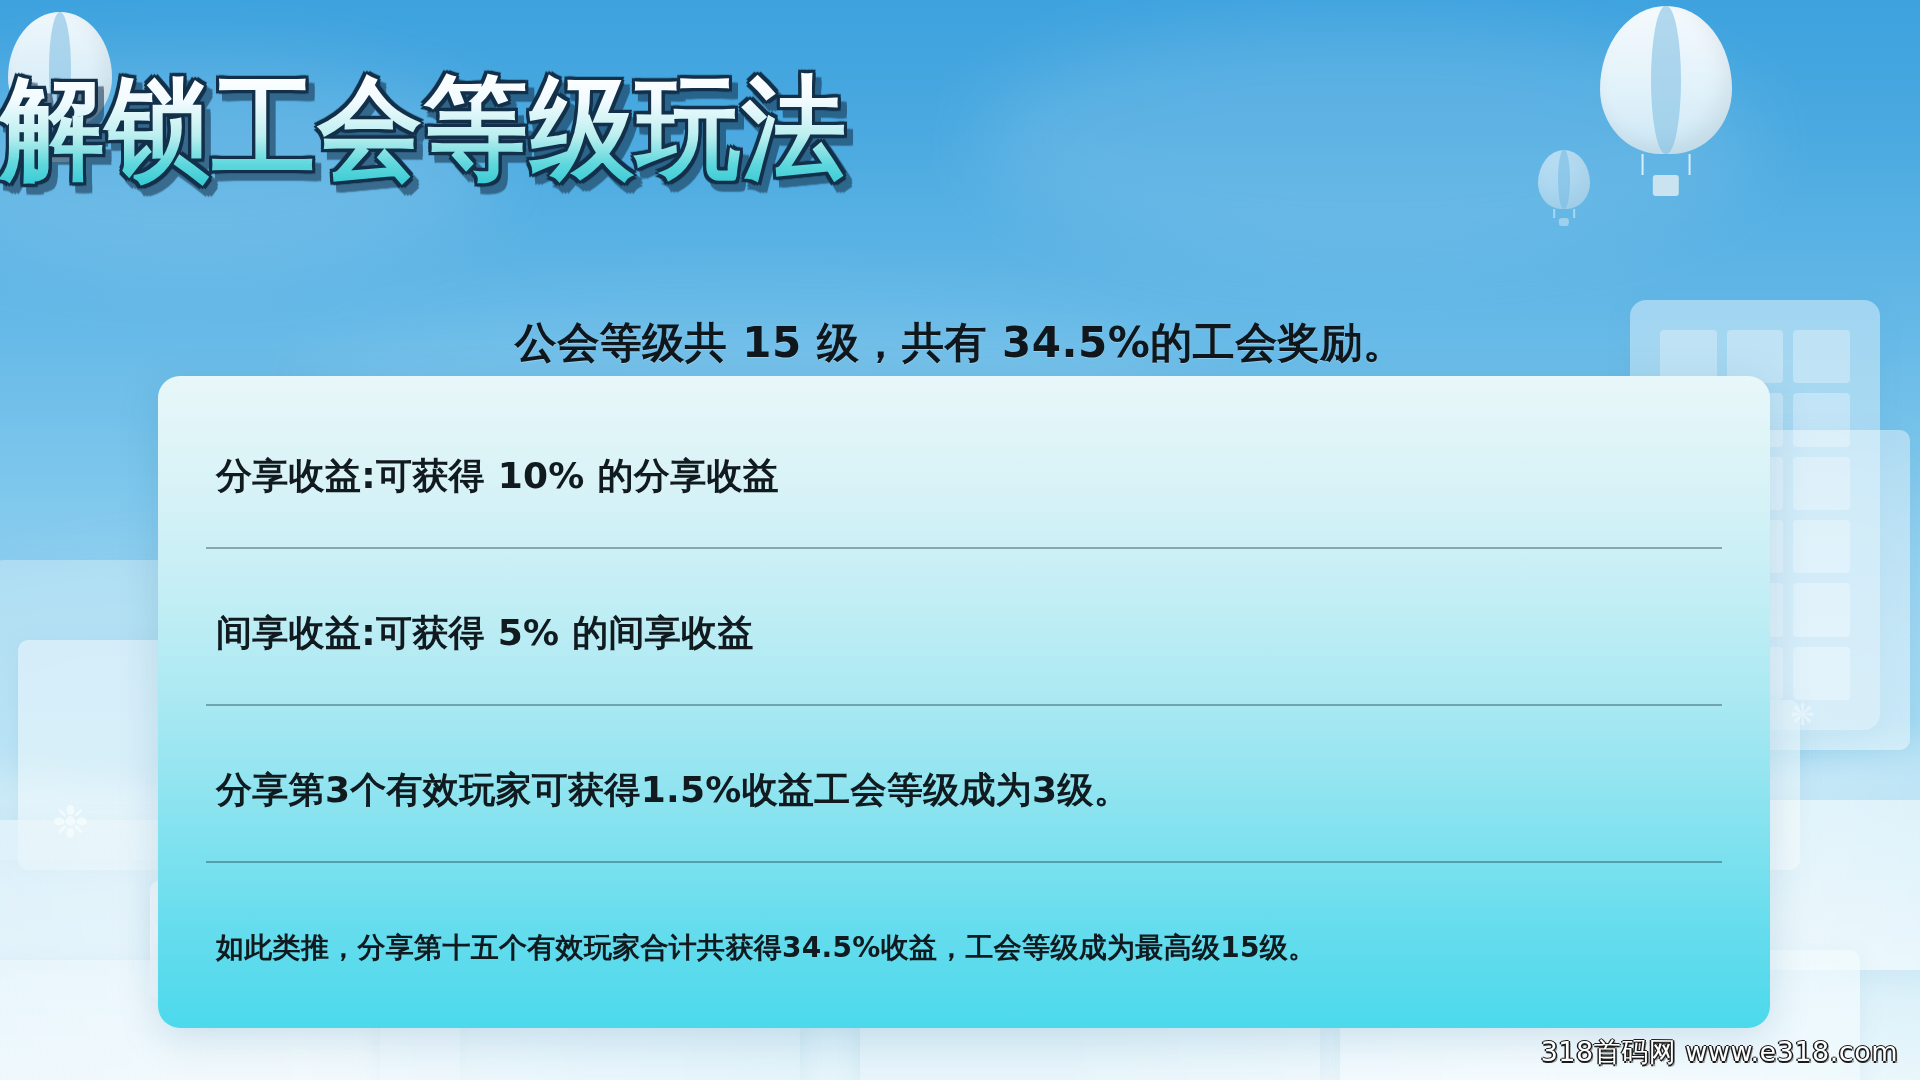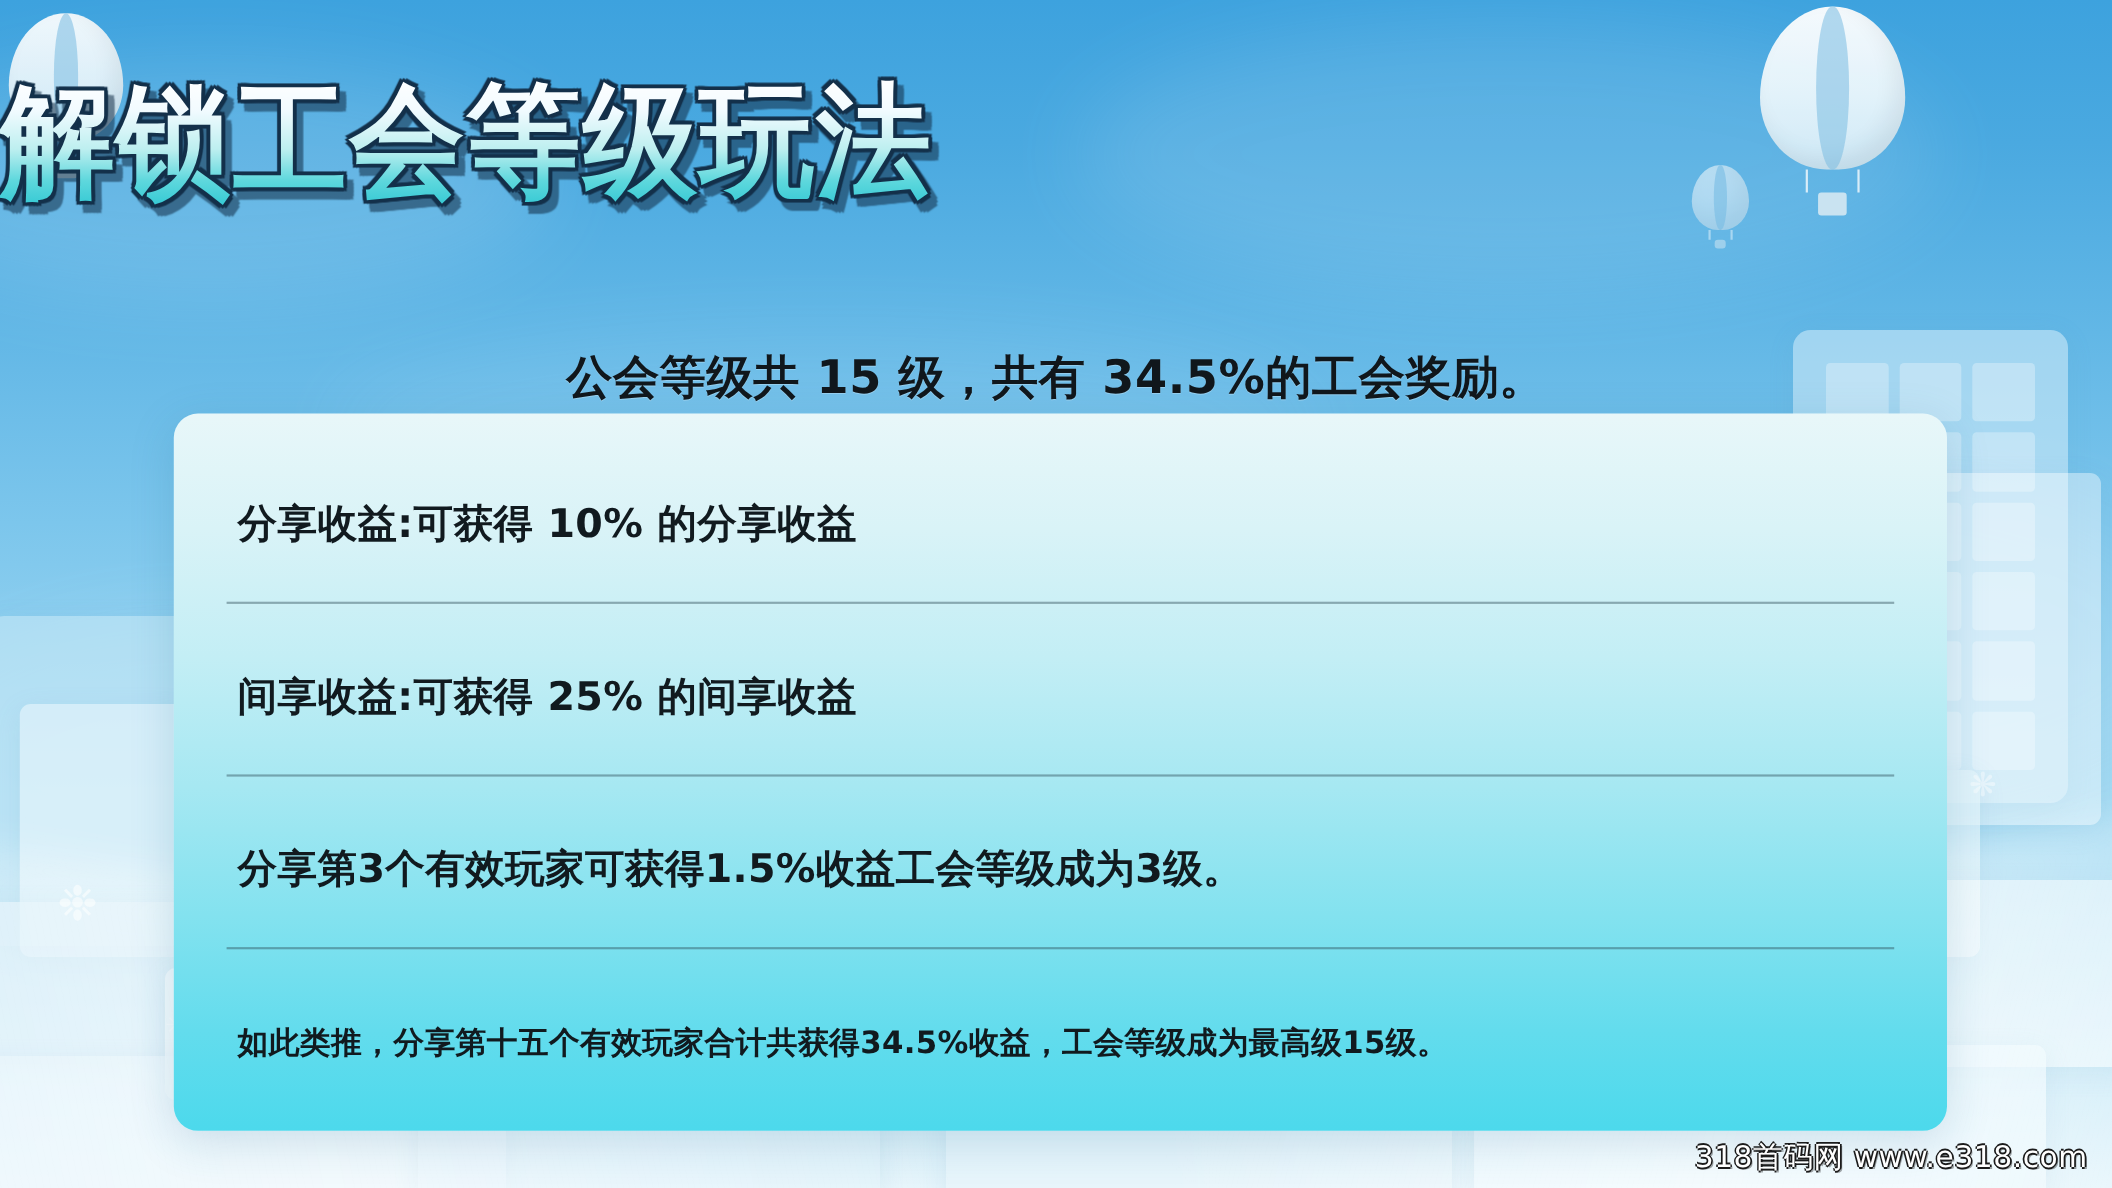--- a/index.html
+++ b/index.html
@@ -373,21 +373,21 @@
     <div id="main-title">解锁工会等级玩法</div>
   </div>
 
   <div id="subtitle">公会等级共 15 级，共有 34.5%的工会奖励。</div>
 
   <div id="card">
     <div class="rule-row">
       <span class="rule-text">分享收益:可获得 10% 的分享收益</span>
     </div>
     <div class="rule-row">
-      <span class="rule-text">间享收益:可获得 25% 的间享收益</span>
+      <span class="rule-text">间享收益:可获得 5% 的间享收益</span>
     </div>
     <div class="rule-row">
       <span class="rule-text">分享第3个有效玩家可获得1.5%收益工会等级成为3级。</span>
     </div>
     <div class="rule-row wide">
       <span class="rule-text">如此类推，分享第十五个有效玩家合计共获得34.5%收益，工会等级成为最高级15级。</span>
     </div>
   </div>
 
   <div id="watermark">318首码网 www.e318.com</div>

